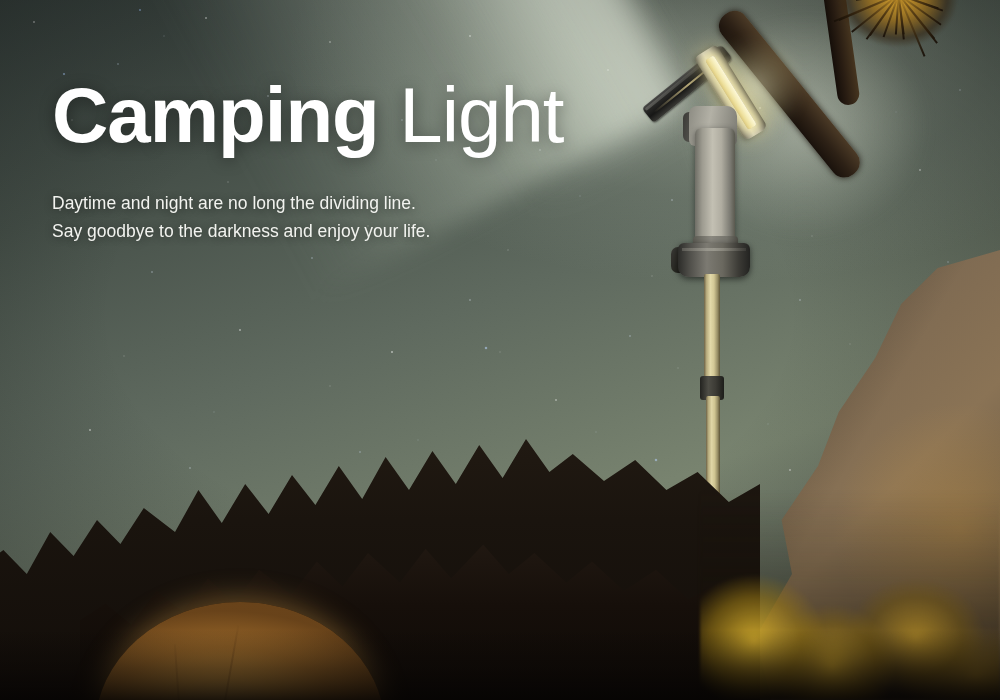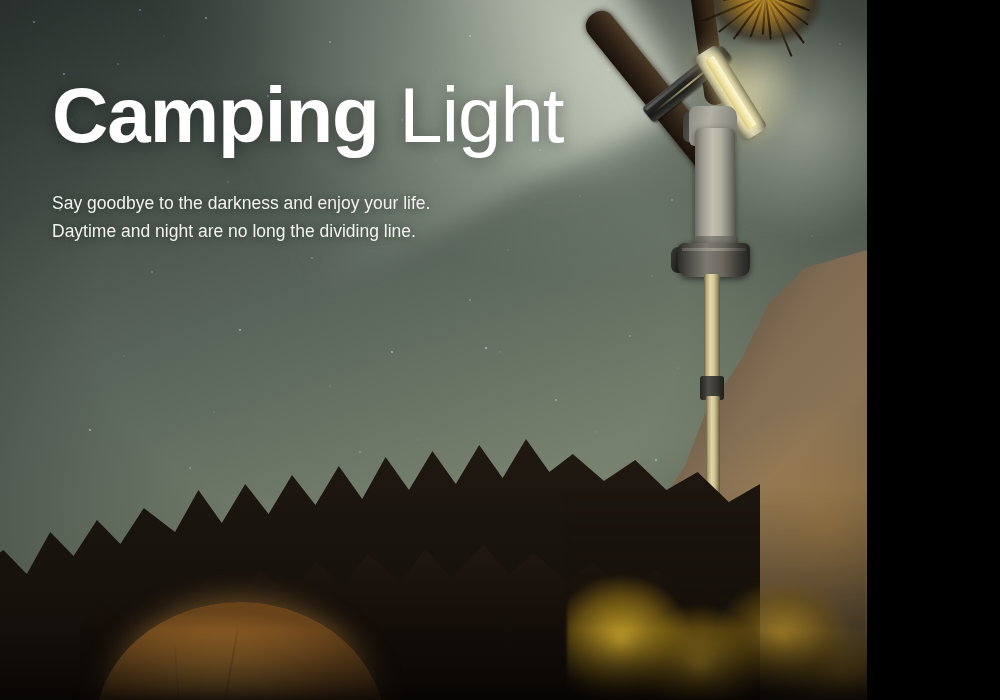--- a/index.html
+++ b/index.html
@@ -1,20 +1,20 @@
 <!DOCTYPE html>
 <html><head>
 <meta charset="utf-8">
 <style>
   html,body{margin:0;padding:0;background:#000;}
   body{font-family:"Liberation Sans", sans-serif;}
 
   #banner{
     position:relative;
-    width:867px;height:700px;
+    width:1000px;height:700px;
     overflow:hidden;
     background:#701a75;
   }
 
   
   .sky{
     position:absolute;inset:0;
     background:
       radial-gradient(ellipse 60% 45% at 72% 8%, rgba(190,198,180,.55) 0%, rgba(150,160,145,.20) 45%, rgba(0,0,0,0) 72%),
       linear-gradient(160deg,#363f3c 0%, #465049 22%, #5f6a5f 45%, #78836f 68%, #6d7667 85%, #5c6458 100%);
@@ -461,18 +461,18 @@
   <div class="tent"></div>
   <div class="tent-seam"></div>
   <div class="tent-seam2"></div>
   <div class="ground-dark"></div>
 
   <div class="grain"></div>
 
   <div class="copy">
     <h1 class="headline"><span class="b">Camping</span> <span class="l">Light</span></h1>
     <p class="sub">
+      <span>Daytime and night are no long the dividing line.</span>
       <span>Say goodbye to the darkness and enjoy your life.</span>
-      <span>Daytime and night are no long the dividing line.</span>
     </p>
   </div>
 
 </div>
 
 </body></html>

